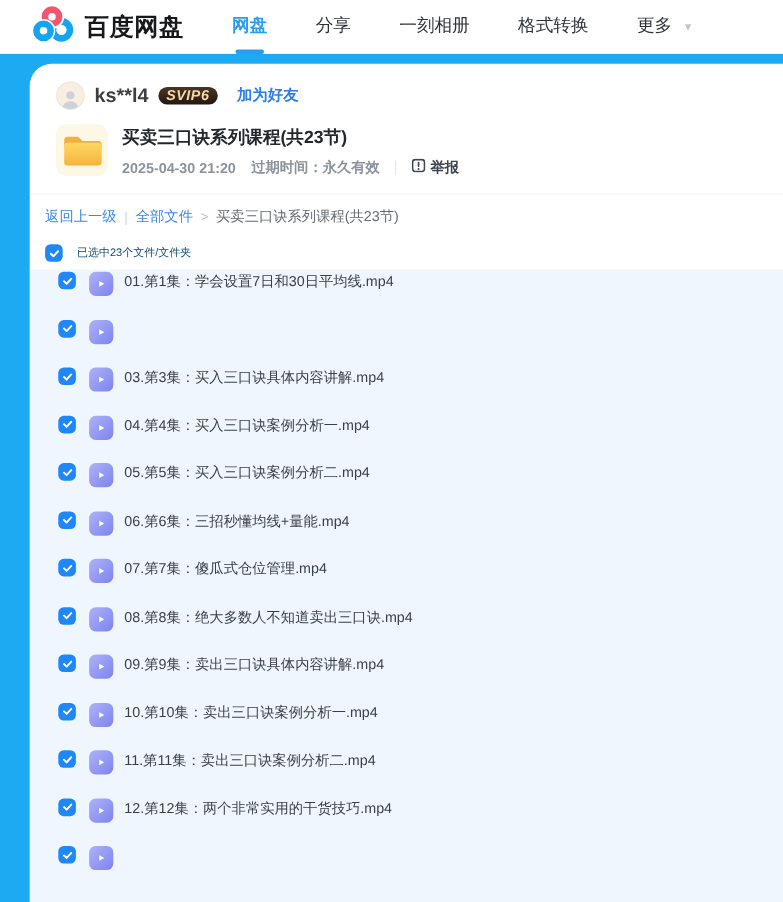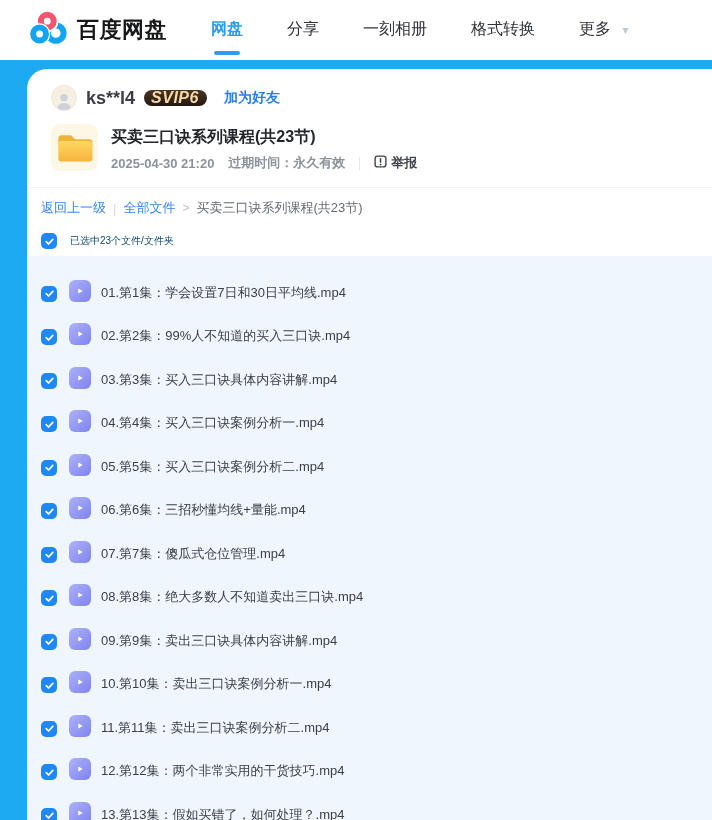--- a/index.html
+++ b/index.html
@@ -1,38 +1,38 @@
 <!DOCTYPE html>
 <html><head>
 <meta charset="utf-8">
 <style>
   * { margin:0; padding:0; box-sizing:border-box; }
   html,body { width:712px; }
   body { font-family:"Liberation Sans","DejaVu Sans",sans-serif; background:#fff; }
   .page { width:712px; height:820px; overflow:hidden; display:flex; flex-direction:column; }
 
   
-  .topbar { height:60px; background:#fff; display:flex; align-items:center; padding-left:30px; flex:none; }
+  .topbar { height:49px; background:#fff; display:flex; align-items:center; padding-left:30px; flex:none; }
   .brand { display:flex; align-items:center; gap:9px; cursor:pointer; }
   .brand-name { font-size:22px; font-weight:800; color:#17181a; letter-spacing:.5px; }
   .main-nav { display:flex; margin-left:44px; gap:44px; font-size:16px; color:#2f3338; }
   .nav-item { position:relative; cursor:pointer; white-space:nowrap; padding-bottom:2px; }
   .nav-item.active { color:#2b9df0; font-weight:700; }
   .nav-item.active .underline { position:absolute; left:50%; transform:translateX(-50%); bottom:-13px; width:26px; height:4px; border-radius:2px; background:#2b9df0; }
   .caret { display:inline-block; margin-left:7px; color:#c2c6cd; font-size:12px; }
 
   
   .content-wrap { flex:1; background:#1caaf2; padding:9px 0 0 27px; display:flex; min-height:0; }
   .card { background:#fff; border-top-left-radius:20px; flex:1; display:flex; flex-direction:column; overflow:hidden; min-height:0; }
 
   
   .user-row { margin:16px 0 0 24px; display:flex; align-items:center; gap:9px; height:26px; flex:none; }
   .avatar { width:26px; height:26px; border-radius:50%; background:#f6efe2; border:1px solid #f0e6d2; display:flex; align-items:flex-end; justify-content:center; overflow:hidden; }
   .user-name { font-size:18px; font-weight:700; color:#3b3f45; }
-  .svip-badge { background:linear-gradient(180deg,#4a3524,#241710); color:#f6d9a4; font-size:16px; font-weight:700; font-style:italic; border-radius:9px; padding:2px 8px 2px 7px; letter-spacing:.5px; line-height:12px; }
+  .svip-badge { background:linear-gradient(180deg,#4a3524,#241710); color:#f6d9a4; font-size:13px; font-weight:700; font-style:italic; border-radius:9px; padding:2px 8px 2px 7px; letter-spacing:.5px; line-height:12px; }
   .add-friend { margin-left:8px; font-size:14px; font-weight:700; color:#2b7de9; cursor:pointer; }
 
   
   .folder-row { margin:13px 0 0 24px; display:flex; gap:13px; flex:none; }
   .folder-badge { width:47px; height:47px; background:#fdf7e6; border-radius:9px; display:flex; align-items:center; justify-content:center; flex:none; }
   .folder-info { padding-top:3px; }
   .folder-title { font-size:16px; font-weight:700; color:#23262b; line-height:20px; }
   .folder-meta { margin-top:7px; display:flex; align-items:center; font-size:13px; color:#8b929c; gap:14px;font-weight:bold; }
   .meta-divider { width:1px; height:13px; background:#e2e5e9; }
   .report { display:flex; align-items:center; gap:4px; color:#3f454d; cursor:pointer; }
@@ -49,21 +49,21 @@
   
   .select-row { margin:14px 0 5px 14px; height:20px; display:flex; align-items:center; gap:13px; flex:none; }
   .select-label { font-size:10px; color:#0c4a6e; }
 
   
   .checkbox { width:16px; height:16px; border-radius:5px; background:#1f88f6; display:flex; align-items:center; justify-content:center; cursor:pointer; flex:none; }
   .checkbox svg { width:11px; height:11px; }
 
   
   .file-list { flex:1; background:#eff6fd; padding-top:2px; min-height:0; }
-  .file-row { height:43.5px; display:flex; align-items:flex-end; padding-left:14px; gap:12px; cursor:pointer; }
+  .file-row { height:43.5px; display:flex; align-items:flex-start; padding-left:26px; gap:12px; cursor:pointer; }
   .video-icon { width:22px; height:22px; border-radius:6px; background:linear-gradient(135deg,#aeb2f8,#7e83ef); display:flex; align-items:center; justify-content:center; flex:none; }
   .video-icon svg { width:12px; height:12px; }
   .file-name { font-size:13px; color:#3c3f44; margin-left:-2px; }
 </style>
 </head>
 <body>
 
 <div class="page">
 
   <header class="topbar">
@@ -188,21 +188,20 @@
             <span class="checkbox">
               <svg viewBox="0 0 12 12">
                 <path d="M2.4 6.2 L5 8.7 L9.6 3.7" stroke="#fff" stroke-width="1.9" fill="none" stroke-linecap="round" stroke-linejoin="round"></path>
               </svg>
             </span>
             <span class="video-icon">
               <svg viewBox="0 0 24 24">
                 <path d="M8.5 6.8 L17.5 12 L8.5 17.2 Z" fill="#ffffff"></path>
               </svg>
             </span>
-            <span class="file-name">02.第2集：99%人不知道的买入三口诀.mp4</span>
           </div>
 
           <div class="file-row">
             <span class="checkbox">
               <svg viewBox="0 0 12 12">
                 <path d="M2.4 6.2 L5 8.7 L9.6 3.7" stroke="#fff" stroke-width="1.9" fill="none" stroke-linecap="round" stroke-linejoin="round"></path>
               </svg>
             </span>
             <span class="video-icon">
               <svg viewBox="0 0 24 24">
@@ -342,19 +341,18 @@
             <span class="checkbox">
               <svg viewBox="0 0 12 12">
                 <path d="M2.4 6.2 L5 8.7 L9.6 3.7" stroke="#fff" stroke-width="1.9" fill="none" stroke-linecap="round" stroke-linejoin="round"></path>
               </svg>
             </span>
             <span class="video-icon">
               <svg viewBox="0 0 24 24">
                 <path d="M8.5 6.8 L17.5 12 L8.5 17.2 Z" fill="#ffffff"></path>
               </svg>
             </span>
-            <span class="file-name">13.第13集：假如买错了，如何处理？.mp4</span>
           </div>
         </div>
 
     </div>
   </div>
 </div>
 
 </body></html>

